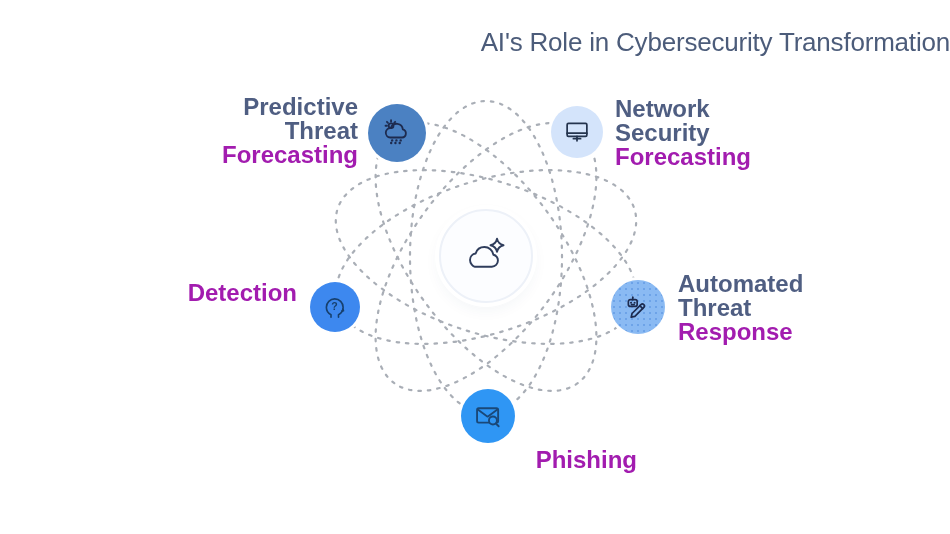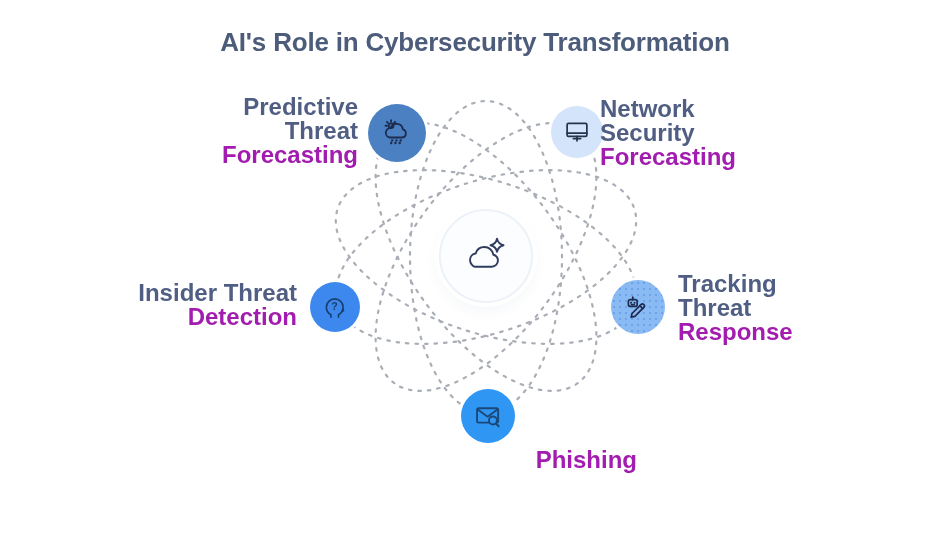--- a/index.html
+++ b/index.html
@@ -2,21 +2,21 @@
 <html><head>
 <meta charset="utf-8">
 <style>
   html,body { margin:0; padding:0; background:#ffffff; }
   .stage {
     position:relative; width:950px; height:534px; overflow:hidden;
     background:#ffffff; font-family:"Liberation Sans", sans-serif;
   }
   .title {
     position:absolute; left:0; top:27px; width:100%;
-    text-align:center; font-size:26px; font-weight:700;
+    text-align:right; font-size:26px; font-weight:400;
     color:#4c5c7a; letter-spacing:-0.2px;
   }
   .orbits { position:absolute; left:0; top:0; }
   .hub {
     position:absolute; left:439px; top:209px; width:94px; height:94px;
     border-radius:50%; background:#fcfdff; border:2px solid #edf1f8;
     box-shadow:0 0 0 4px #ffffff, 0 6px 16px rgba(40,60,100,0.06);
     display:flex; align-items:center; justify-content:center;
     box-sizing:border-box;
   }
@@ -32,21 +32,21 @@
                   background-size:6px 6px; }
   .n-phishing   { left:461px; top:389px; width:54px; height:54px; background:#2f96f4; }
   .n-insider    { left:310px; top:282px; width:50px; height:50px; background:#3d88ef; }
   .label {
     position:absolute; font-size:24px; line-height:24px; font-weight:700;
     color:#4f5e82; white-space:nowrap;
   }
   .label span { display:block; }
   .label span:last-child { color:#a21caf; }
   .l-predictive { right:592px; top:95px;  text-align:right; }
-  .l-network    { left:600px;  top:97px;  text-align:left;  }
+  .l-network    { left:615px;  top:97px;  text-align:left;  }
   .l-automated  { left:678px;  top:272px; text-align:left;  }
   .l-phishing   { left:337px;  top:448px; width:300px; text-align:right; }
   .l-insider    { right:653px; top:281px; text-align:right; }
   .icon svg { display:block; }
 </style>
 </head>
 <body>
 
 <div class="stage">
 
@@ -115,21 +115,21 @@
         <g stroke-width="1.5">
             <path d="M7.1 9h.01M9.6 9h.01"></path>
           </g>
         <path d="M7.4 10.3h1.9"></path>
         <path d="M9.8 18.6l-2.6.6.6-2.6 6.3-6.3c.55-.55 1.45-.55 2 0s.55 1.45 0 2l-6.3 6.3Z"></path>
         <path d="M13.3 11.1l2 2"></path>
       </svg>
     </span>
   </div>
   <div class="label l-automated">
-    <span>Tracking</span>
+    <span>Automated</span>
     <span>Threat</span>
     <span>Response</span>
   </div>
 
   <div class="node n-phishing">
     <span class="icon">
       <svg width="32" height="32" viewBox="0 0 24 24" fill="none" stroke="#1a4878" stroke-width="1.4" stroke-linecap="round" stroke-linejoin="round">
         <rect x="3.8" y="6.2" width="15.8" height="10.8" rx="1.2"></rect>
         <path d="M4.6 7.4l7.1 5.1 7.1-5.1"></path>
         <circle cx="15.7" cy="15.4" r="3" fill="#2f96f4"></circle>
@@ -144,17 +144,16 @@
   <div class="node n-insider">
     <span class="icon">
       <svg width="30" height="30" viewBox="0 0 24 24" fill="none" stroke="#17406e" stroke-width="1.3" stroke-linecap="round" stroke-linejoin="round">
         <path d="M14.8 20.2v-2c2.2-1.1 3.7-3.4 3.7-6A6.7 6.7 0 1 0 5.1 12.2c0 2.6 1.5 4.9 3.7 6v2"></path>
         <path d="M18.3 13.6l.5 1.4-1.3.3"></path>
         <text x="11.6" y="14.4" text-anchor="middle" font-size="8.5" font-weight="bold" fill="#17406e" stroke="none" font-family="Liberation Sans, sans-serif">?</text>
       </svg>
     </span>
   </div>
   <div class="label l-insider">
-    <span>Insider Threat</span>
     <span>Detection</span>
   </div>
 
 </div>
 
 </body></html>

